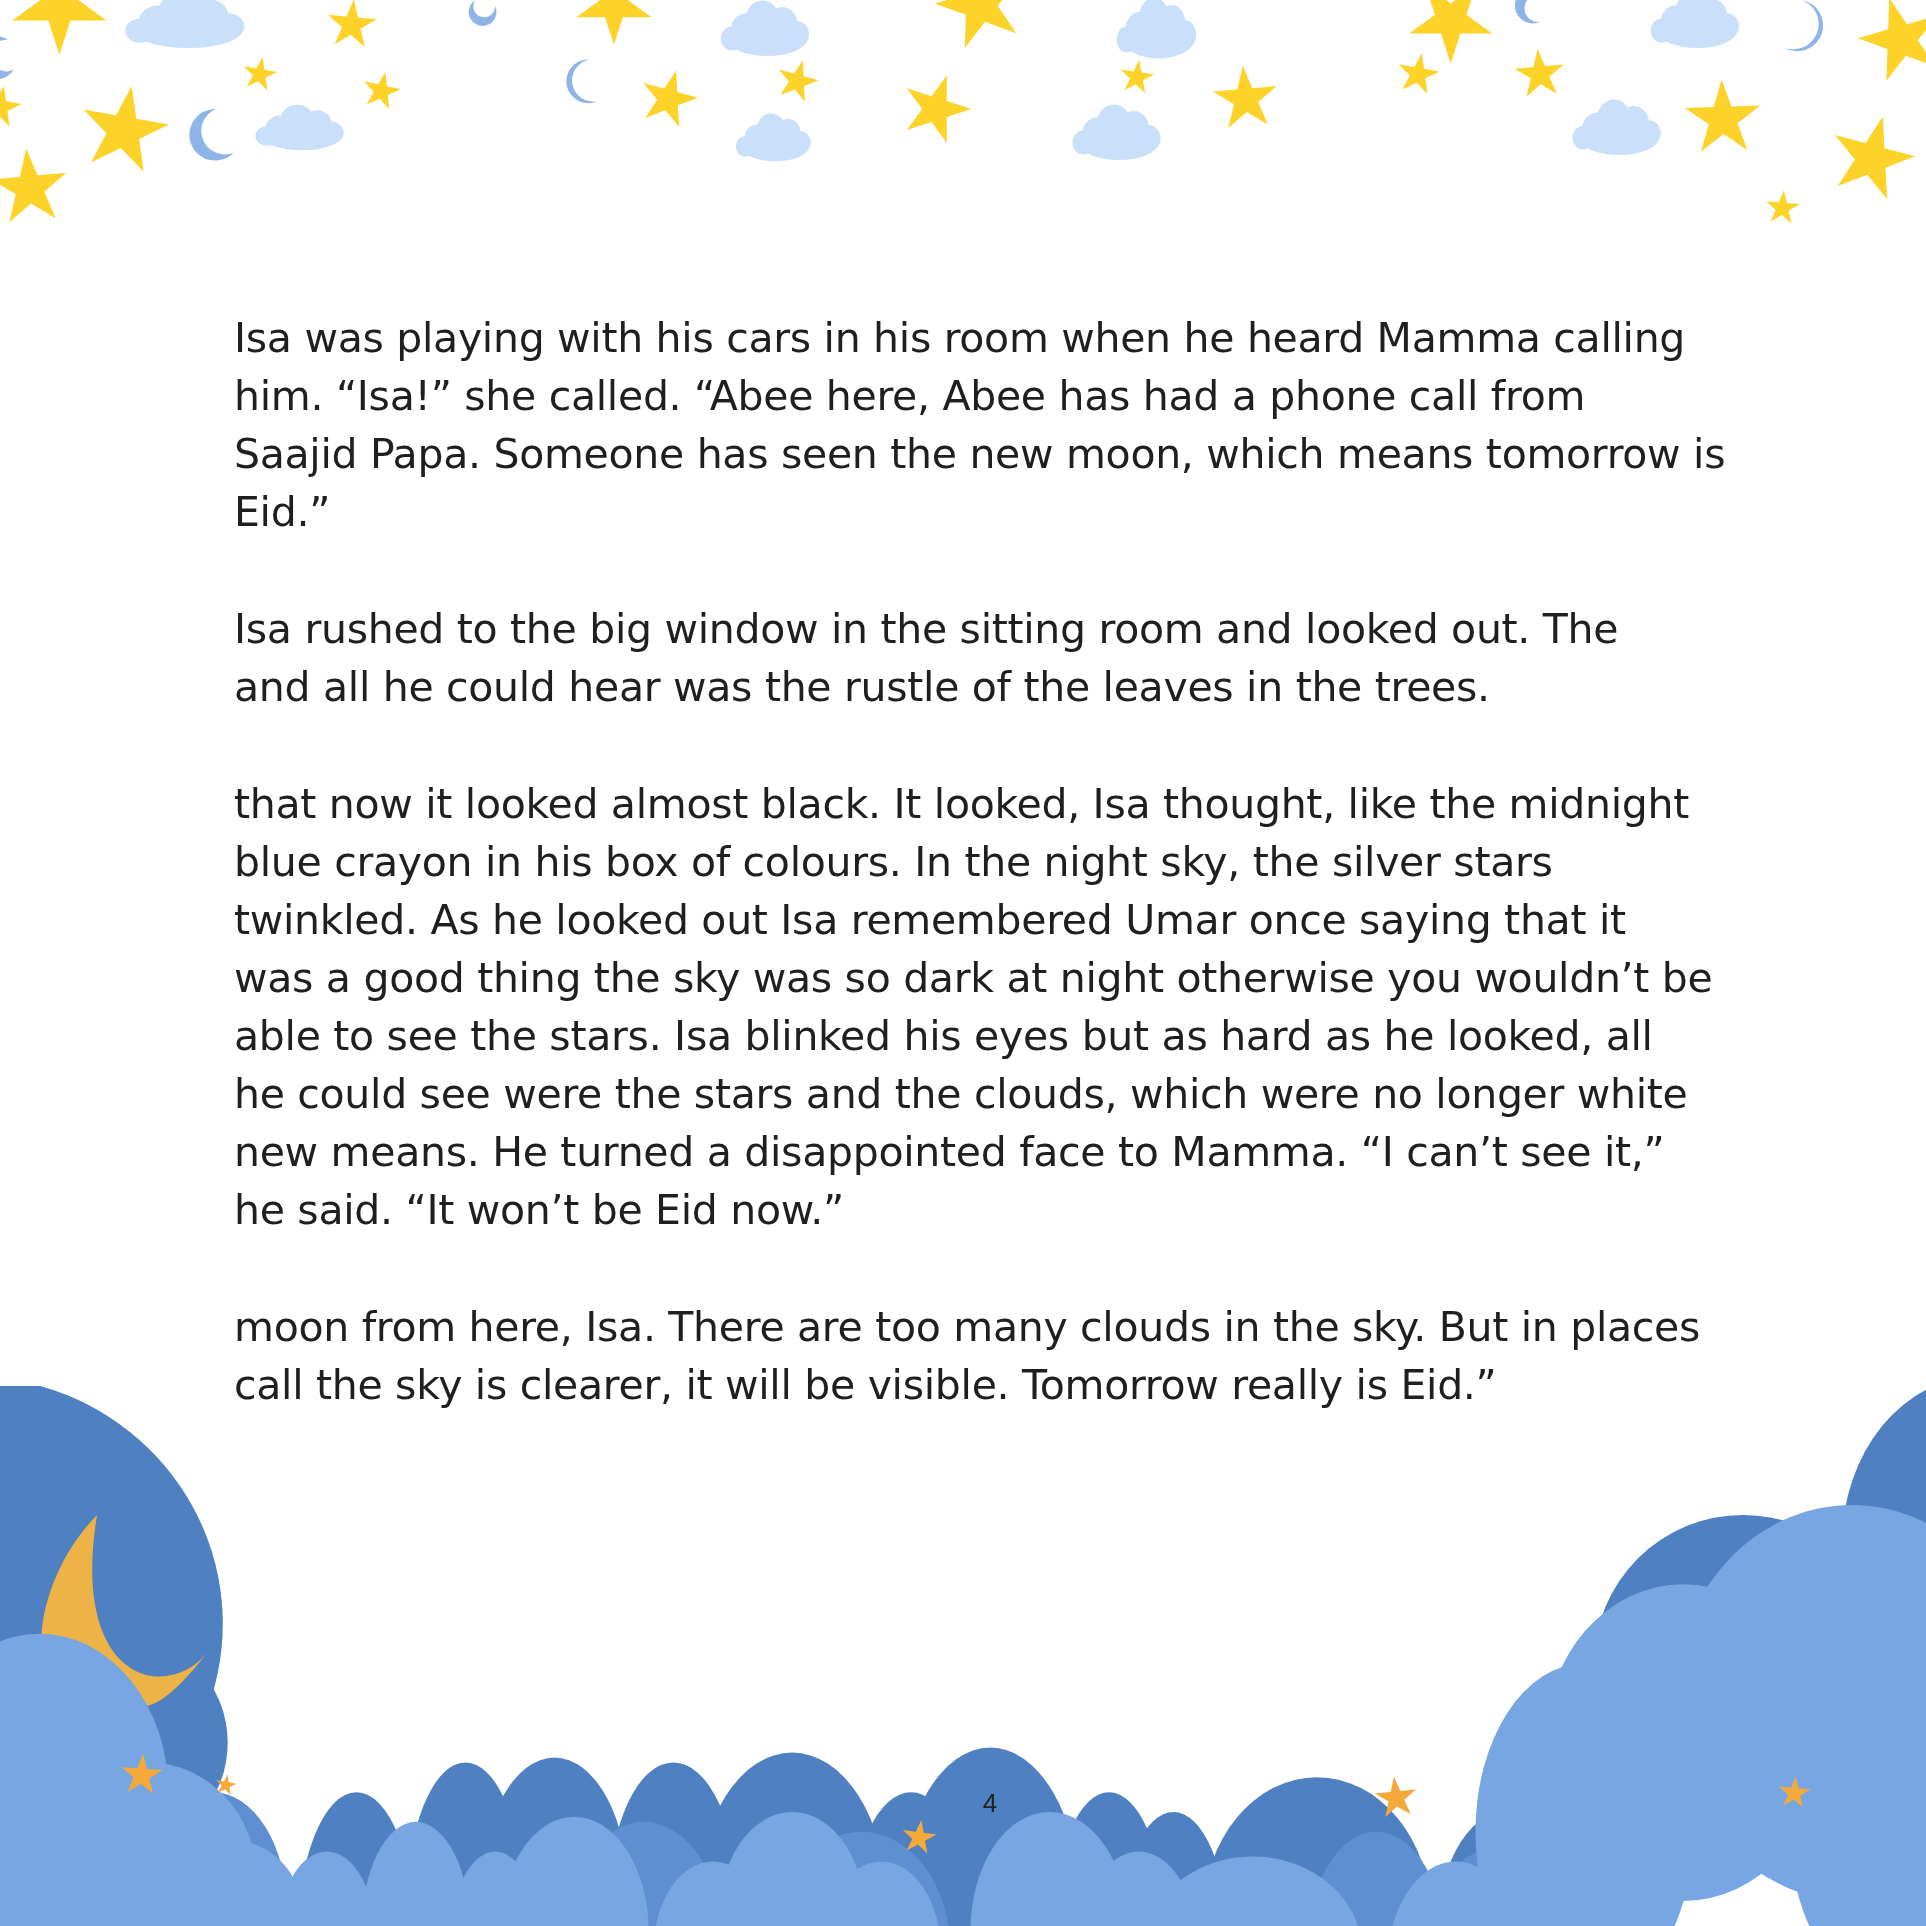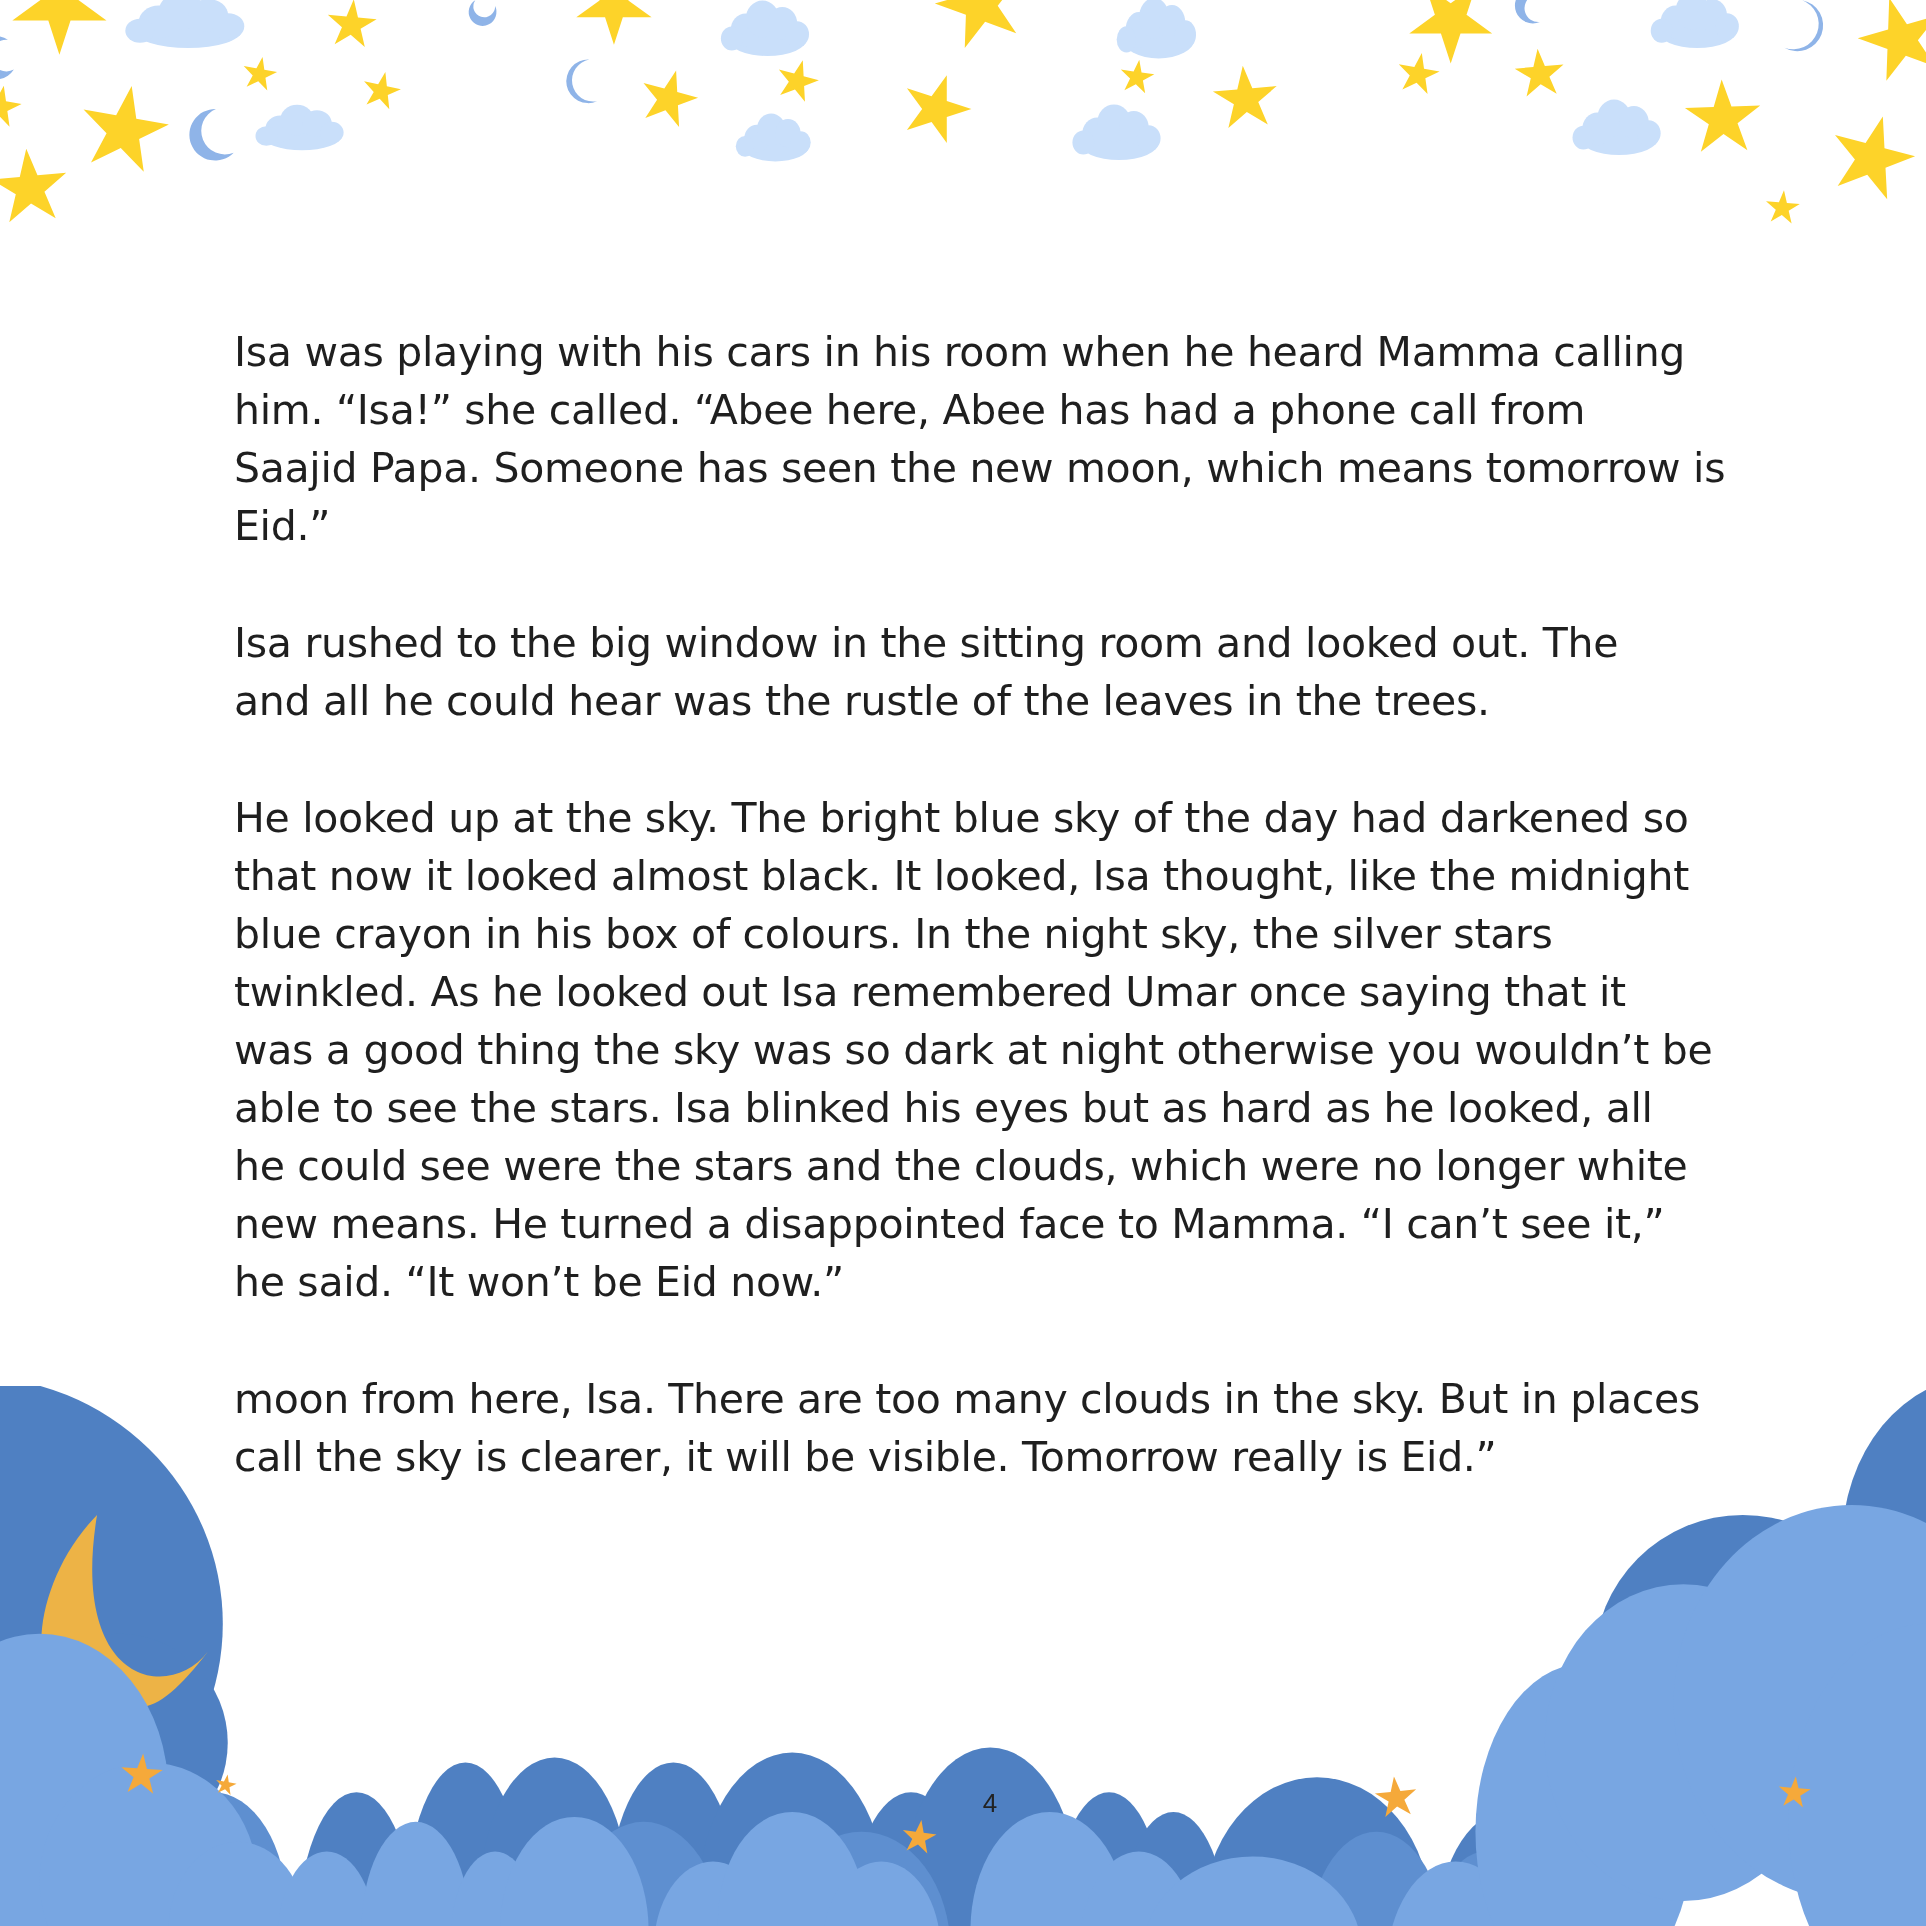--- a/index.html
+++ b/index.html
@@ -8,21 +8,21 @@
       background: #ffffff;
       font-family: "DejaVu Sans", sans-serif;
     }
     .top-deco, .bottom-deco { position: absolute; left: 0; width: 1927px; }
     .top-deco { top: 0; height: 238px; }
     .bottom-deco { top: 1386px; height: 541px; }
     .story {
       position: absolute; left: 234px; top: 309px; width: 1544px;
       color: #1f1f1f;
     }
-    .para { margin: 14px 0 59px 0; }
+    .para { margin: 0 0 59px 0; }
     .line {
       display: block; white-space: nowrap;
       font-size: 41px; line-height: 58px; letter-spacing: -0.3px;
     }
     .page-number {
       position: absolute; left: 975px; top: 1788px; width: 30px; text-align: center;
       font-size: 26px; color: #222; font-family: "Liberation Sans", sans-serif;
     }
   </style>
 </head>
@@ -97,21 +97,20 @@
     <span class="line">Isa was playing with his cars in his room when he heard Mamma calling</span>
     <span class="line">him. “Isa!” she called. “Abee here, Abee has had a phone call from</span>
     <span class="line">Saajid Papa. Someone has seen the new moon, which means tomorrow is</span>
     <span class="line">Eid.”</span>
   </p>
   <p class="para">
     <span class="line">Isa rushed to the big window in the sitting room and looked out. The</span>
     <span class="line">and all he could hear was the rustle of the leaves in the trees.</span>
   </p>
   <p class="para">
-    <span class="line">He looked up at the sky. The bright blue sky of the day had darkened so</span>
     <span class="line">that now it looked almost black. It looked, Isa thought, like the midnight</span>
     <span class="line">blue crayon in his box of colours. In the night sky, the silver stars</span>
     <span class="line">twinkled. As he looked out Isa remembered Umar once saying that it</span>
     <span class="line">was a good thing the sky was so dark at night otherwise you wouldn’t be</span>
     <span class="line">able to see the stars. Isa blinked his eyes but as hard as he looked, all</span>
     <span class="line">he could see were the stars and the clouds, which were no longer white</span>
     <span class="line">new means. He turned a disappointed face to Mamma.  “I can’t see it,”</span>
     <span class="line">he said. “It won’t be Eid now.”</span>
   </p>
   <p class="para">

